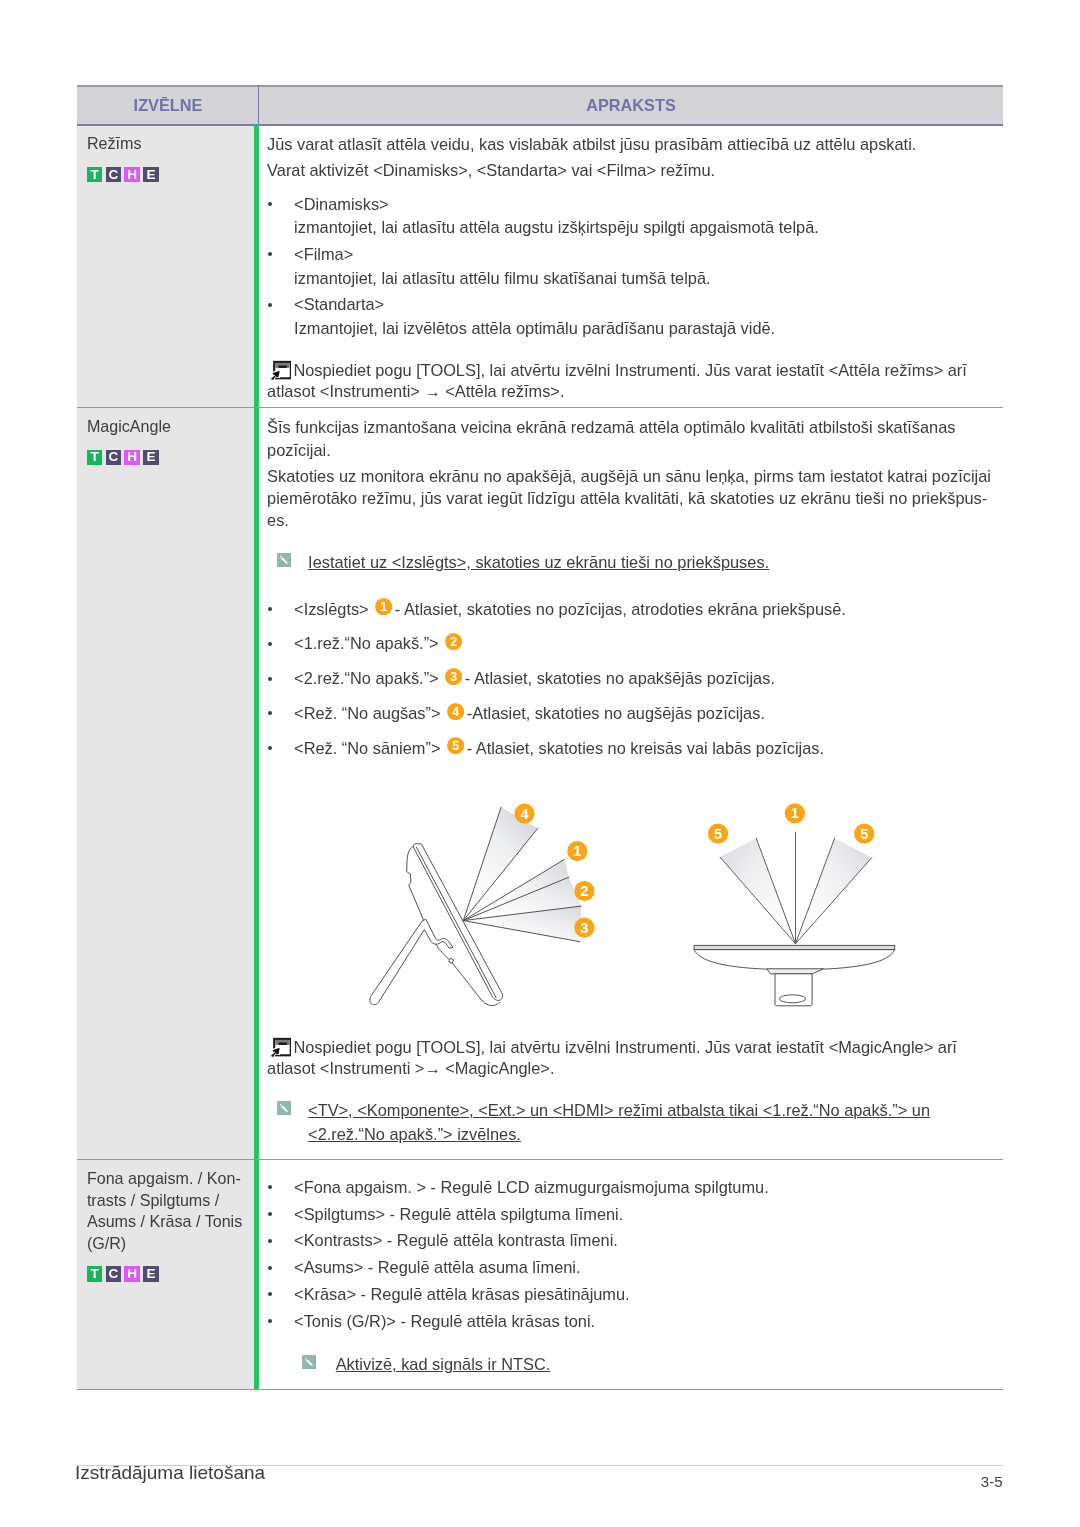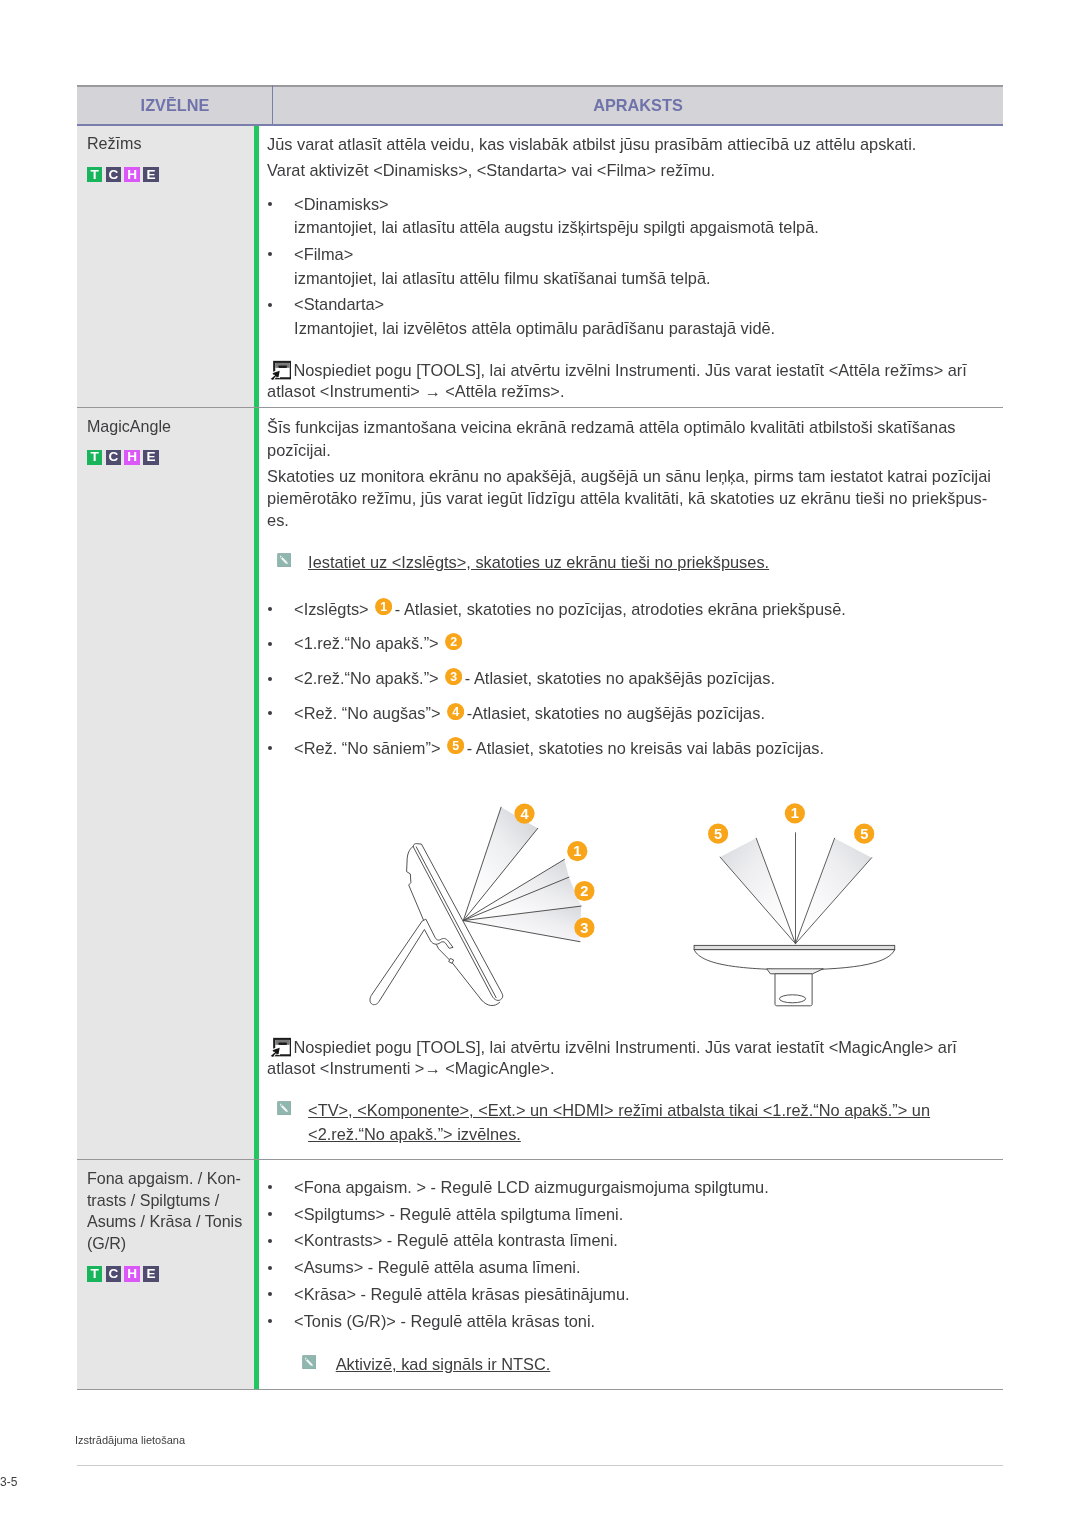--- a/index.html
+++ b/index.html
@@ -4,21 +4,21 @@
 <title>Izstradajuma lietosana 3-5</title>
 <style>  html,body{margin:0;padding:0;background:#fff;}
   body{width:1080px;height:1527px;font-family:"Liberation Sans",sans-serif;color:#3d3d3f;-webkit-font-smoothing:antialiased;}
   .page{position:relative;width:1080px;height:1527px;overflow:hidden;background:#fff;}
 
   .tbl{position:absolute;left:77px;top:85px;width:926px;}
   .thead{display:flex;background:#d3d3d8;border-top:2px solid #9a9a9e;
          border-bottom:2px solid #7a7eac;height:40.5px;box-sizing:border-box;}
   .th{display:flex;align-items:center;justify-content:center;
       font-size:16.3px;font-weight:bold;color:#6f73aa;}
-  .th-menu{width:196px;height:100%;position:relative;}
+  .th-menu{width:182px;height:100%;position:relative;}
   .th-menu:after{content:"";position:absolute;right:0;top:-2px;bottom:-2px;width:1px;background:#7a7eac;}
   .th-desc{flex:1;height:100%;}
 
   .row{display:flex;border-bottom:1px solid #979799;}
   .c-menu{width:182px;background:#e6e6e6;border-right:5px solid #22c55e;box-sizing:border-box;
           padding:7.8px 4px 5.0px 9.9px;font-size:16.1px;line-height:21.7px;}
   .c-desc{flex:1;background:#fff;box-sizing:border-box;padding:7.8px 6px 5.0px 8.1px;
           font-size:16.37px;line-height:23.7px;}
 
   .tche{display:flex;gap:3.4px;margin-top:11.8px;}
@@ -43,22 +43,22 @@
   .noteblk{position:relative;padding-left:41px;text-decoration:underline;}
   .noteblk .nico{position:absolute;left:9.8px;top:1.7px;}
   .toolsblk{position:relative;text-indent:26.3px;line-height:21.1px;}
   .toolsblk>span[data-name="tools-note-text"]{text-indent:0;}
   .toolsblk .tico{position:absolute;left:0.9px;top:-2.2px;text-indent:0;}
 
   .numic{display:inline-block;vertical-align:-0.7px;margin:0 2.5px 0 6.5px;}
   svg{display:block;}
 
   .footrule{position:absolute;left:77px;top:1465px;width:926px;height:1px;background:#cdcdcd;}
-  .footl{position:absolute;left:75px;top:1429px;font-size:11px;line-height:22px;}
-  .footr{position:absolute;left:0;top:1470.5px;width:1002.5px;font-size:12px;line-height:22px;}
+  .footl{position:absolute;left:75px;top:1462px;font-size:19px;line-height:22px;}
+  .footr{position:absolute;left:0;top:1470.5px;width:1002.5px;text-align:right;font-size:15px;line-height:22px;}
 
   .figwrap{position:relative;height:268.2px;margin-top:8px;}
   .figlayer{position:absolute;left:0;top:0;width:1080px;height:1527px;pointer-events:none;}
   .fig-side-wrap{position:absolute;left:365px;top:790px;}
   .fig-top-wrap{position:absolute;left:690px;top:800px;}
 </style>
 </head>
 <body>
 
 <div class="page" data-name="manual-page">

